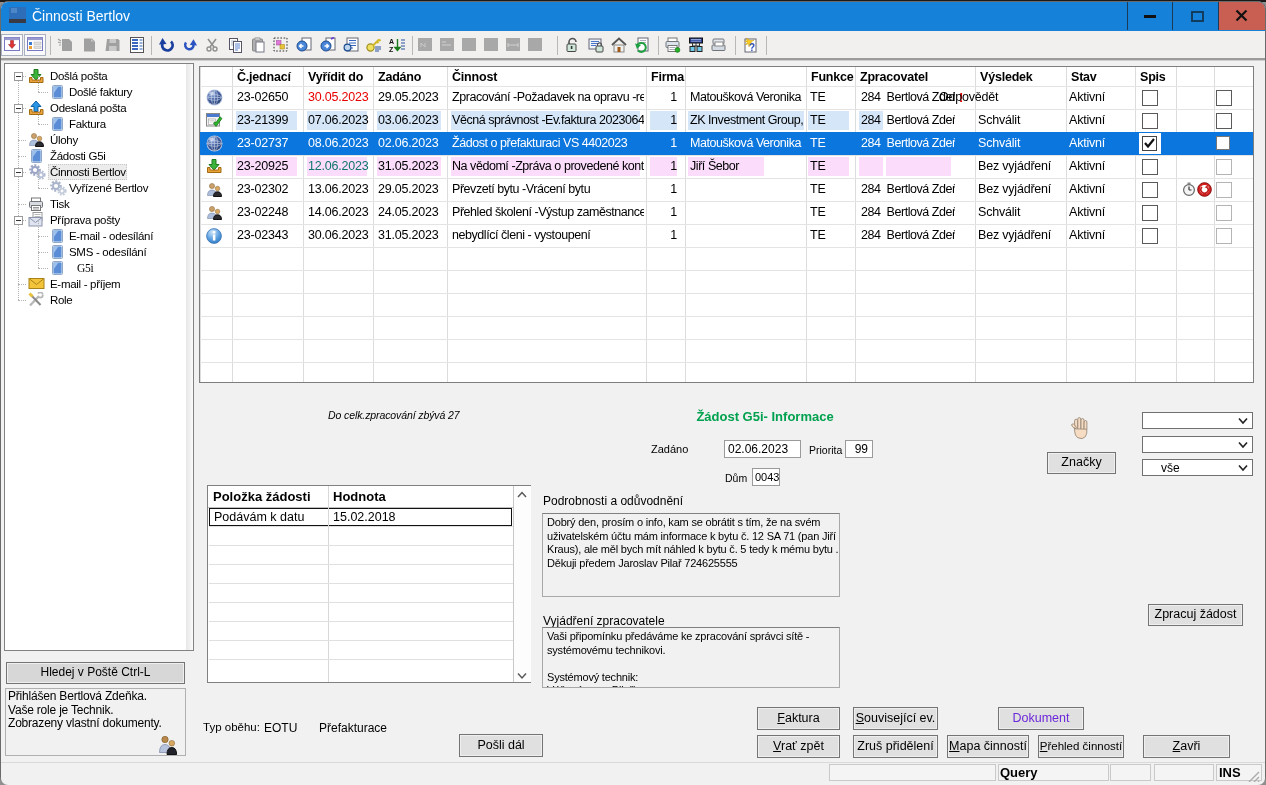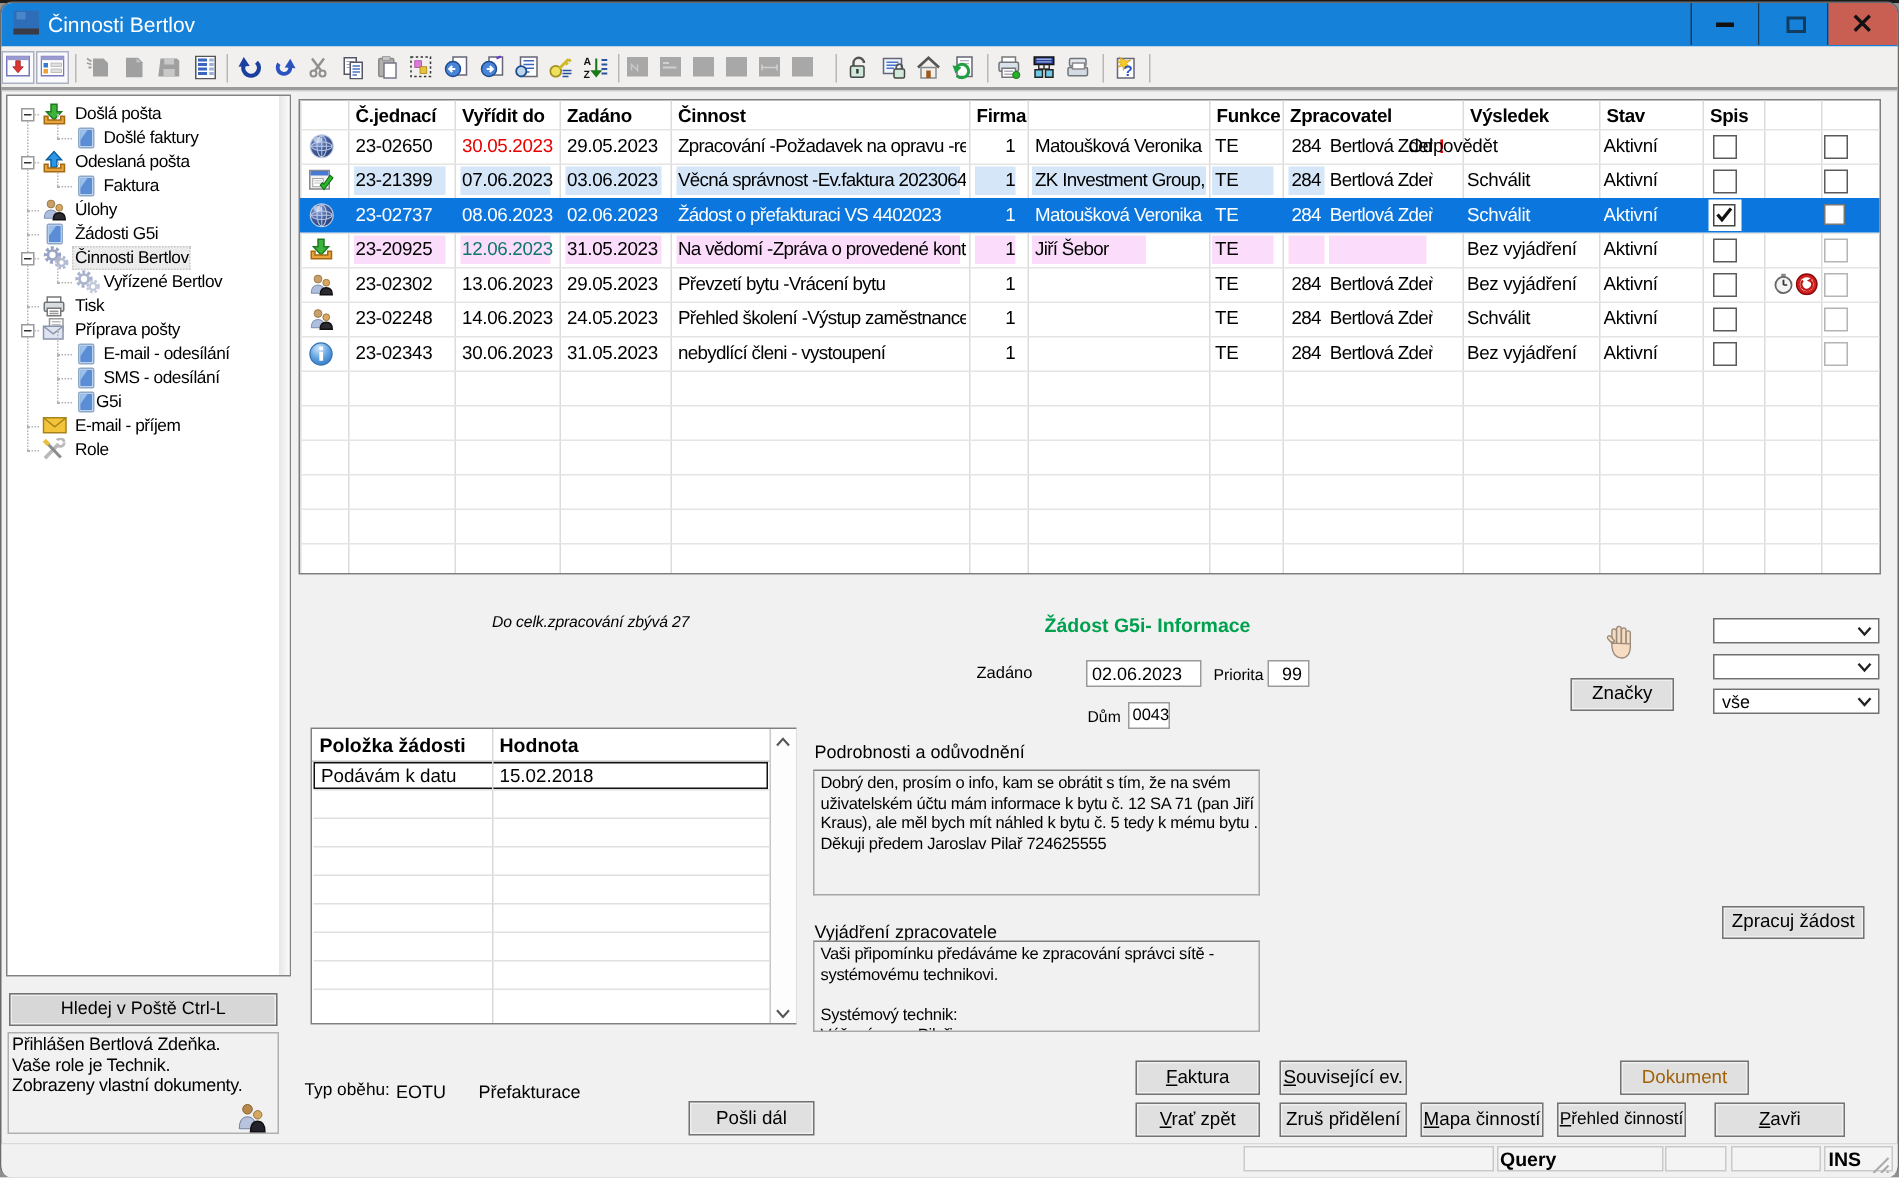--- a/index.html
+++ b/index.html
@@ -320,21 +320,21 @@
 <div class="t" style="left:69px;top:244px;font-size:11.5px;letter-spacing:-0.3px;line-height:16px;">SMS - odesílání</div>
 <div class="ab" style="left:38px;top:268px;width:10px;height:1px;border-top:1px dotted #b4b4b4;"></div>
 <div class="ab" style="left:38px;top:252px;width:1px;height:16px;border-left:1px dotted #b4b4b4;"></div>
 <svg style="position:absolute;left:49px;top:260px" width="16" height="16" viewBox="0 0 16 16">
     <g transform="scale(1.0)">
       <rect x="3.5" y="1.5" width="10" height="13" rx="1" fill="#dfe9f5" stroke="#90a8c8"></rect>
       <rect x="4.5" y="2.5" width="8" height="11" rx="0.5" fill="#5b8dd6"></rect>
       <path d="M4.5 2.5 h5 l-5 7 Z" fill="#9cc0ea"></path>
     </g>
   </svg>
-<div class="t" style="left:64px;top:260px;font-size:11.5px;letter-spacing:-0.3px;line-height:16px;">G5i</div>
+<div class="t" style="left:77px;top:260px;font-size:11.5px;letter-spacing:-0.3px;line-height:16px;font-family:Liberation Serif, serif;">G5i</div>
 <div class="ab" style="left:18px;top:284px;width:8px;height:1px;border-top:1px dotted #b4b4b4;"></div>
 <svg style="position:absolute;left:28px;top:277px" width="17" height="13" viewBox="0 0 17 13">
     <rect x="1" y="1.5" width="15" height="10" fill="#f3c43a" stroke="#a8821a"></rect>
     <path d="M1 1.5 L8.5 7.5 L16 1.5" fill="none" stroke="#a8821a"></path>
   </svg>
 <div class="t" style="left:50px;top:276px;font-size:11.5px;letter-spacing:-0.3px;line-height:16px;">E-mail - příjem</div>
 <div class="ab" style="left:18px;top:300px;width:8px;height:1px;border-top:1px dotted #b4b4b4;"></div>
 <svg style="position:absolute;left:28px;top:292px" width="17" height="16" viewBox="0 0 17 16">
     <path d="M2 13.5 L11 4" stroke="#b8b8b8" stroke-width="2.4"></path>
     <circle cx="12.2" cy="3" r="2.6" fill="none" stroke="#b8b8b8" stroke-width="1.8" stroke-dasharray="6 3.5"></circle>
@@ -603,21 +603,21 @@
 <div class="combo" style="left:1142px;top:412px;width:111px;height:17px;line-height:16px;padding-left:5px;box-sizing:border-box;">
     <svg style="position:absolute;right:4px;top:4px" width="10" height="8" viewBox="0 0 10 8">
       <path d="M1 1.5 L5 6 L9 1.5" fill="none" stroke="#222" stroke-width="1.6"></path>
     </svg>
   </div>
 <div class="combo" style="left:1142px;top:436px;width:111px;height:17px;line-height:16px;padding-left:5px;box-sizing:border-box;">
     <svg style="position:absolute;right:4px;top:4px" width="10" height="8" viewBox="0 0 10 8">
       <path d="M1 1.5 L5 6 L9 1.5" fill="none" stroke="#222" stroke-width="1.6"></path>
     </svg>
   </div>
-<div class="combo" style="left:1142px;top:459px;width:111px;height:17px;line-height:16px;padding-left:5px;box-sizing:border-box;">vše<svg style="position:absolute;right:4px;top:4px" width="10" height="8" viewBox="0 0 10 8">
+<div class="combo" style="left:1142px;top:459px;width:111px;height:17px;line-height:16px;padding-left:18px;box-sizing:border-box;">vše<svg style="position:absolute;right:4px;top:4px" width="10" height="8" viewBox="0 0 10 8">
       <path d="M1 1.5 L5 6 L9 1.5" fill="none" stroke="#222" stroke-width="1.6"></path>
     </svg></div>
 <div class="ab" style="left:207px;top:485px;width:324px;height:198px;background:#fff;border:1px solid #808080;box-sizing:border-box;"></div>
 <div class="ab" style="left:513px;top:486px;width:17px;height:196px;background:#fdfdfd;border-left:1px solid #c8c8c8;"></div>
 <svg style="position:absolute;left:517px;top:491px" width="10" height="8" viewBox="0 0 10 8">
     <path d="M1 6 L5 1.5 L9 6" fill="none" stroke="#555" stroke-width="1.4"></path>
   </svg>
 <svg style="position:absolute;left:517px;top:672px" width="10" height="8" viewBox="0 0 10 8">
     <path d="M1 1.5 L5 6 L9 1.5" fill="none" stroke="#555" stroke-width="1.4"></path>
   </svg>
@@ -651,21 +651,21 @@
 Systémový technik:
 Vážený pane Pilaři,</div>
   </div>
 <div class="btn" style="left:1148px;top:604px;width:93px;height:20px;line-height:19px;">Zpracuj žádost</div>
 <div class="t" style="left:203px;top:721px;font-size:11.5px;">Typ oběhu:</div>
 <div class="t" style="left:264px;top:721px;font-size:12px;">EOTU</div>
 <div class="t" style="left:319px;top:721px;font-size:12px;">Přefakturace</div>
 <div class="btn" style="left:459px;top:734px;width:82px;height:21px;line-height:20px;">Pošli dál</div>
 <div class="btn" style="left:757px;top:707px;width:81px;height:21px;line-height:20px;color:#000;font-size:12.5px;"><u>F</u>aktura</div>
 <div class="btn" style="left:853px;top:707px;width:83px;height:21px;line-height:20px;color:#000;font-size:12.5px;"><u>S</u>ouvisející ev.</div>
-<div class="btn" style="left:1080px;top:707px;width:84px;height:21px;line-height:20px;color:#a16207;font-size:12.5px;">Dokument</div>
+<div class="btn" style="left:998px;top:707px;width:84px;height:21px;line-height:20px;color:#6d28d9;font-size:12.5px;">Dokument</div>
 <div class="btn" style="left:757px;top:735px;width:81px;height:21px;line-height:20px;color:#000;font-size:12.5px;"><u>V</u>rať zpět</div>
 <div class="btn" style="left:853px;top:735px;width:83px;height:21px;line-height:20px;color:#000;font-size:12.5px;">Zruš přidělení</div>
 <div class="btn" style="left:947px;top:735px;width:80px;height:21px;line-height:20px;color:#000;font-size:12.5px;"><u>M</u>apa činností</div>
 <div class="btn" style="left:1038px;top:735px;width:84px;height:21px;line-height:20px;color:#000;font-size:11.5px;"><u>P</u>řehled činností</div>
 <div class="btn" style="left:1143px;top:735px;width:85px;height:21px;line-height:20px;color:#000;font-size:12.5px;"><u>Z</u>avři</div>
 <div class="ab" style="left:1px;top:762px;width:1264px;height:22px;background:#f1f1f1;border-top:1px solid #d9d9d9;border-radius:0 0 7px 7px;"></div>
 <div class="ab" style="left:829px;top:764px;width:167px;height:17px;background:#f4f4f4;border:1px solid #c9c9c9;box-sizing:border-box;"></div>
 <div class="ab" style="left:998px;top:764px;width:111px;height:17px;background:#f4f4f4;border:1px solid #c9c9c9;box-sizing:border-box;"></div>
 <div class="ab" style="left:1110px;top:764px;width:41px;height:17px;background:#f4f4f4;border:1px solid #c9c9c9;box-sizing:border-box;"></div>
 <div class="ab" style="left:1154px;top:764px;width:60px;height:17px;background:#f4f4f4;border:1px solid #c9c9c9;box-sizing:border-box;"></div>

